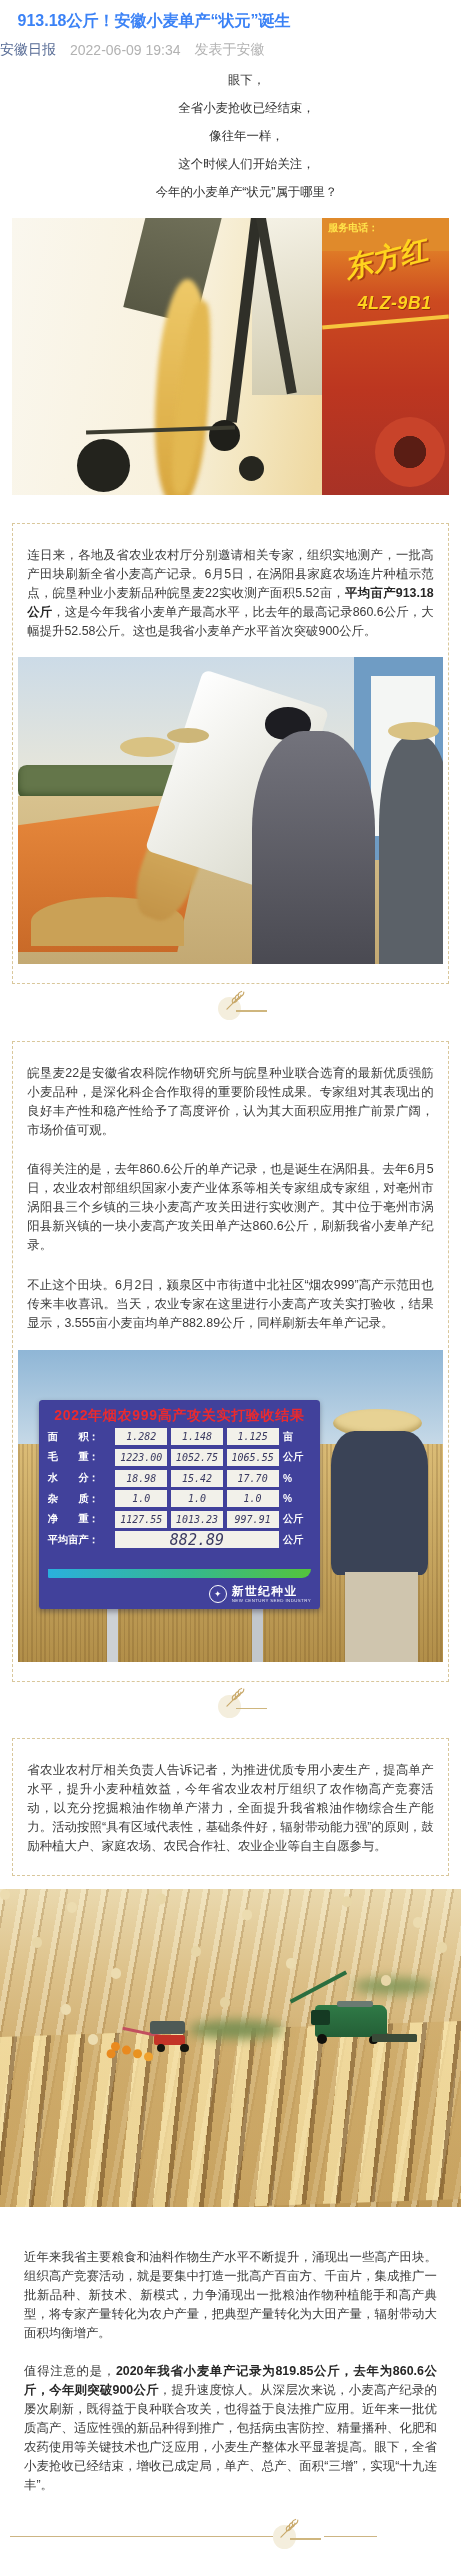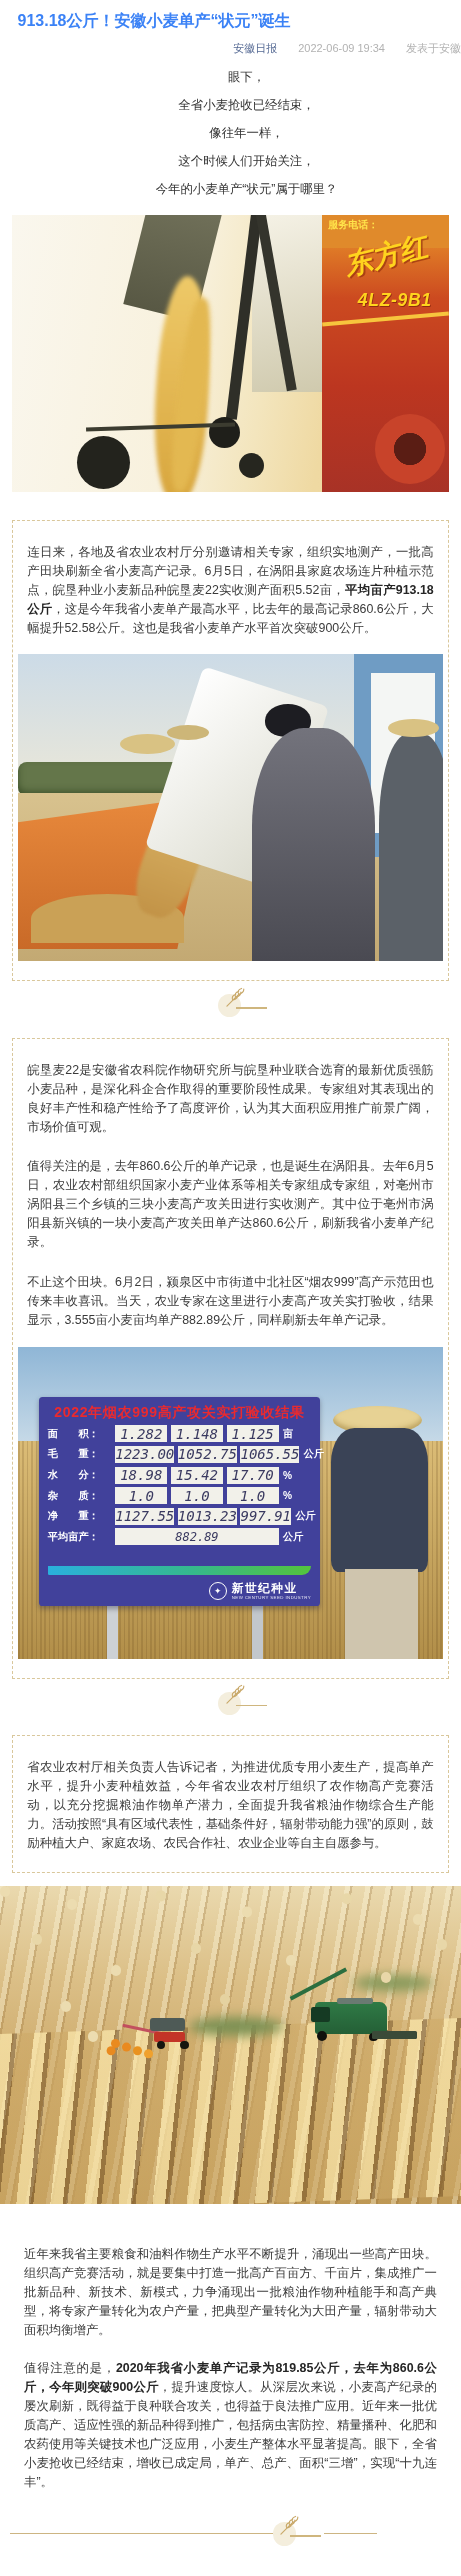--- a/index.html
+++ b/index.html
@@ -1,21 +1,21 @@
 <!DOCTYPE html>
 <html style="font-size:11.7px"><head>
 <meta charset="utf-8">
 <style>
   html,body{margin:0;padding:0;background:#ffffff;}
   body{font-family:"Liberation Sans","DejaVu Sans",sans-serif;color:#3a3a3a;}
   .page{width:461px;min-height:2576px;margin:0 auto;background:#fff;overflow:hidden;}
 
   
   .title{font-size:16px;line-height:22px;font-weight:700;color:#3b82f6;text-align:left;margin:10.2px 17.5px 0;}
-  .byline{display:flex;justify-content:flex-end;align-items:center;gap:21px;margin-top:8.8px;font-size:11px;}
+  .byline{display:flex;justify-content:flex-start;align-items:center;gap:14px;margin-top:8.8px;font-size:14px;}
   .byline .src{color:#576b95;cursor:pointer;}
   .byline .time,.byline .loc{color:#b2b2b2;}
 
   
   .intro{margin-top:7.3px;text-align:center;padding-left:32px;}
   .intro p{margin:0;font-size:12.4px;line-height:28px;color:#333;}
 
   
   .para{font-size:12.4px;line-height:19px;text-align:justify;color:#3a3a3a;margin:0;}
   .para strong{font-weight:700;color:#262626;}
@@ -88,22 +88,22 @@
   .p3-hat{position:absolute;right:5%;top:19%;width:21%;height:9%;background:#e7d294;border-radius:50%;box-shadow:inset 0 -3.6px 5.8px rgba(150,120,50,.5);}
   .p3-jacket{position:absolute;right:3.5%;top:26%;width:23%;height:46%;background:#3a4356;border-radius:24% 24% 8% 8%;}
   .p3-pants{position:absolute;right:6%;top:71%;width:17%;height:29%;background:#cfc5ae;}
   .p3-leg1{position:absolute;left:21%;top:82%;width:2.6%;height:18%;background:#cdd1d5;}
   .p3-leg2{position:absolute;left:55%;top:82%;width:2.6%;height:18%;background:#c2c7cc;}
   .p3-board{position:absolute;left:5%;top:16%;width:66%;height:67%;background:#41419b;border-radius:3.6px;padding:7.3px 8.8px 5.8px;box-sizing:border-box;display:flex;flex-direction:column;gap:3.6px;box-shadow:0 2.2px 5.8px rgba(40,40,60,.4);}
   .b-title{color:#ea2a2f;font-weight:800;font-size:14px;line-height:17.5px;text-align:center;letter-spacing:0.7px;white-space:nowrap;}
   .board-row{display:flex;align-items:center;gap:4.4px;}
   .b-label{color:#fff;font-weight:700;font-size:10.2px;width:63px;flex:0 0 auto;white-space:nowrap;}
   .b-cells{display:flex;flex:1;gap:3.6px;}
-  .b-cell{flex:1;height:17px;background:#f2f1ea;display:flex;align-items:center;justify-content:center;font-family:"DejaVu Sans Mono",monospace;font-style:italic;font-size:14px;color:#3a3a60;}
-  .b-cell.wide{font-size:12px;}
+  .b-cell{flex:1;height:17px;background:#f2f1ea;display:flex;align-items:center;justify-content:center;font-family:"DejaVu Sans Mono",monospace;font-style:italic;font-size:10px;color:#3a3a60;}
+  .b-cell.wide{font-size:15px;}
   .b-unit{color:#fff;font-weight:700;font-size:10.2px;width:28px;flex:0 0 auto;}
   .b-wave{margin-top:auto;height:8.8px;border-radius:0 0 29px 4.4px;background:linear-gradient(90deg,#2ab0dd 0%,#35b98c 55%,#54c43c 100%);}
   .b-brand{display:flex;justify-content:flex-end;align-items:center;gap:5.1px;margin-top:3.6px;}
   .b-brand-icon{width:16px;height:16px;border-radius:50%;border:1.1px solid #fff;color:#fff;display:flex;align-items:center;justify-content:center;font-size:8.8px;}
   .b-brand-text{display:flex;flex-direction:column;line-height:1;}
   .brand-cn{color:#fff;font-weight:800;font-size:11.7px;letter-spacing:1.5px;}
   .brand-en{color:#e7e7f4;font-size:4.4px;letter-spacing:0.4px;margin-top:2.2px;}
 
   
   .photo4{height:318px;margin:13px 0 0;background:linear-gradient(180deg,#ead9ae 0%,#dcc088 28%,#cdaa6b 58%,#bd9754 100%);}

